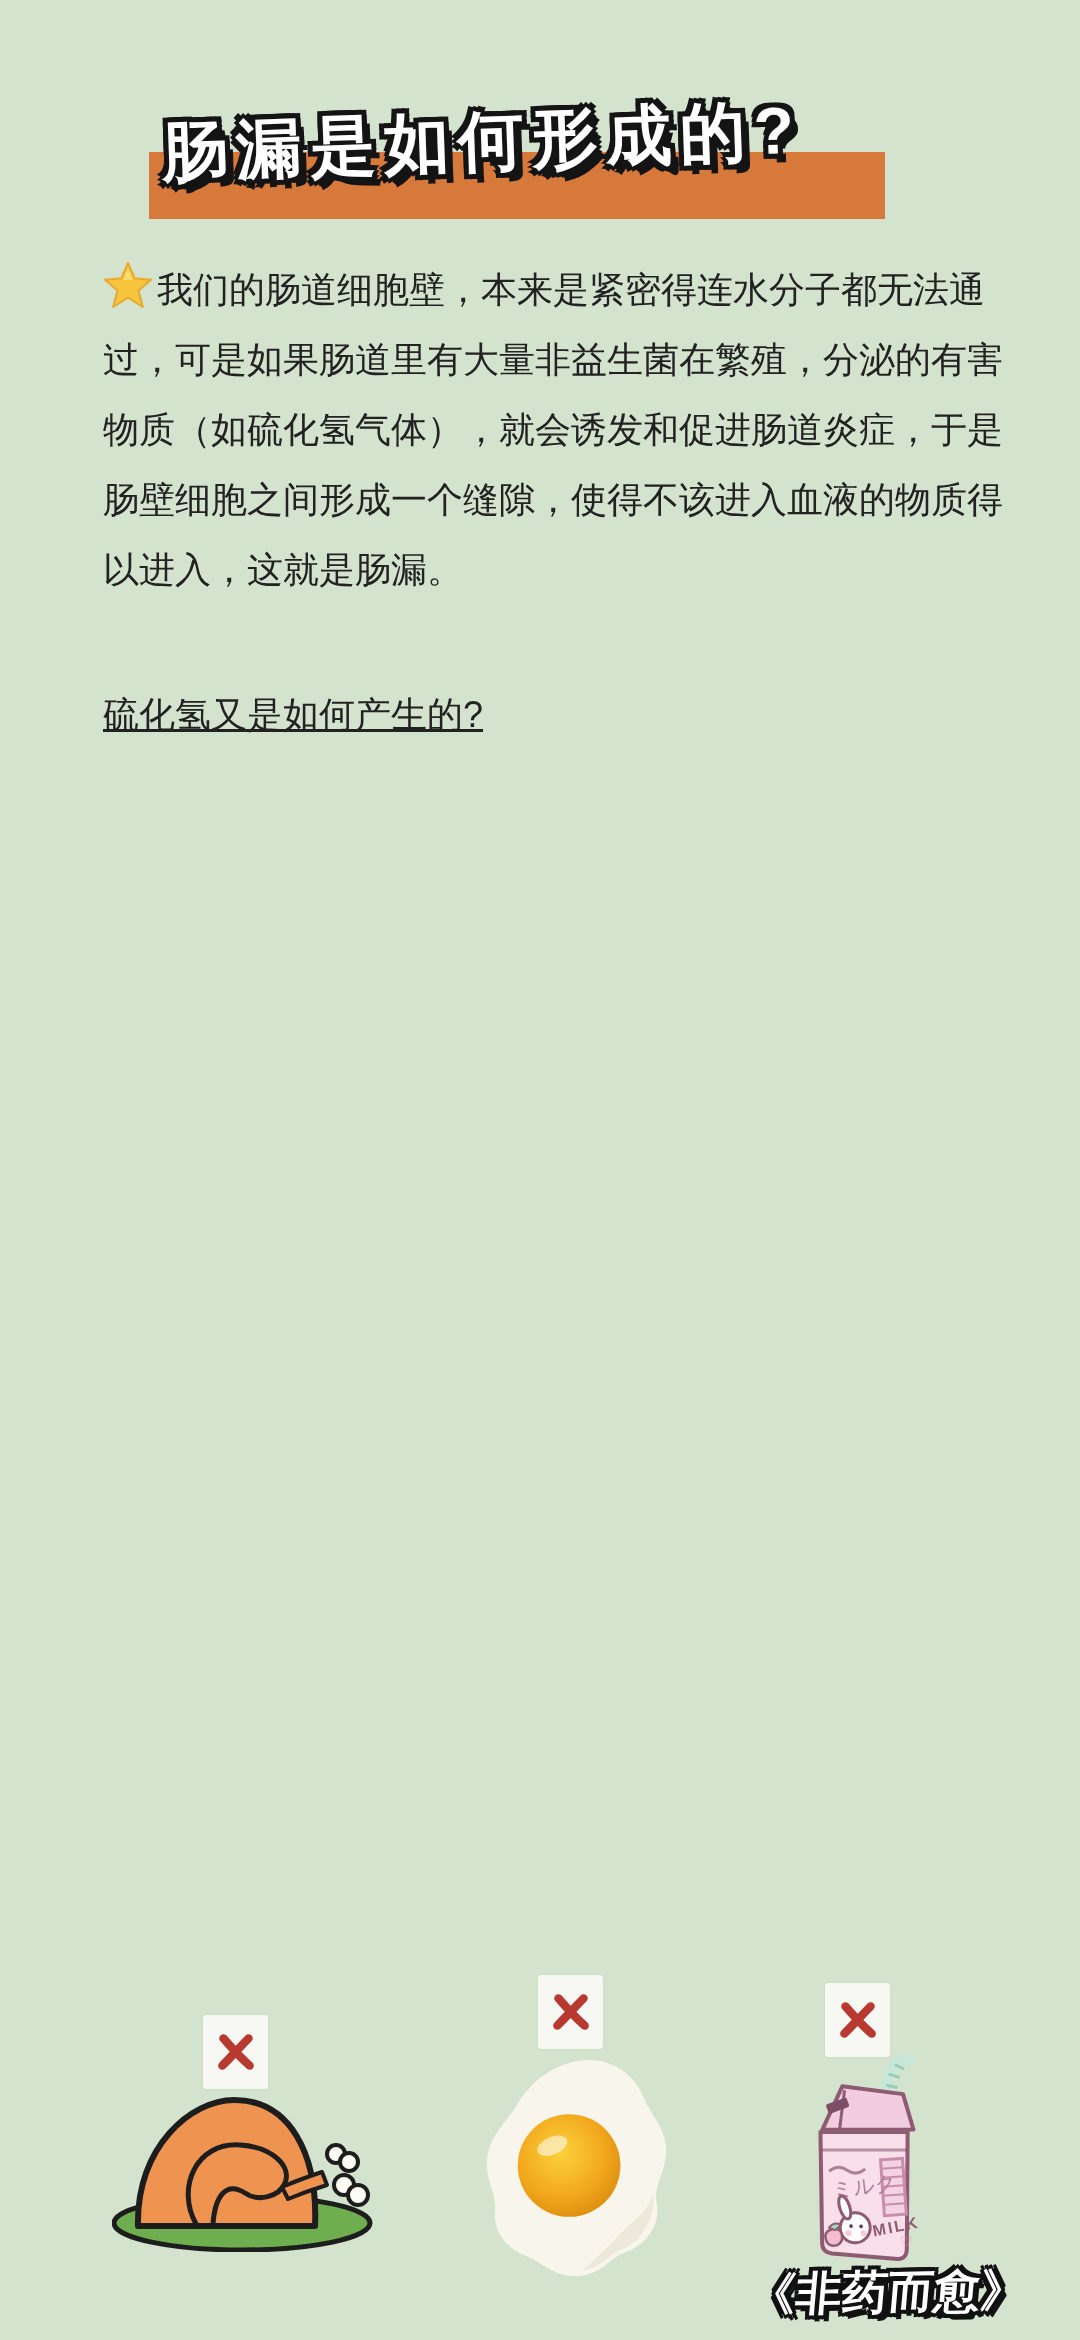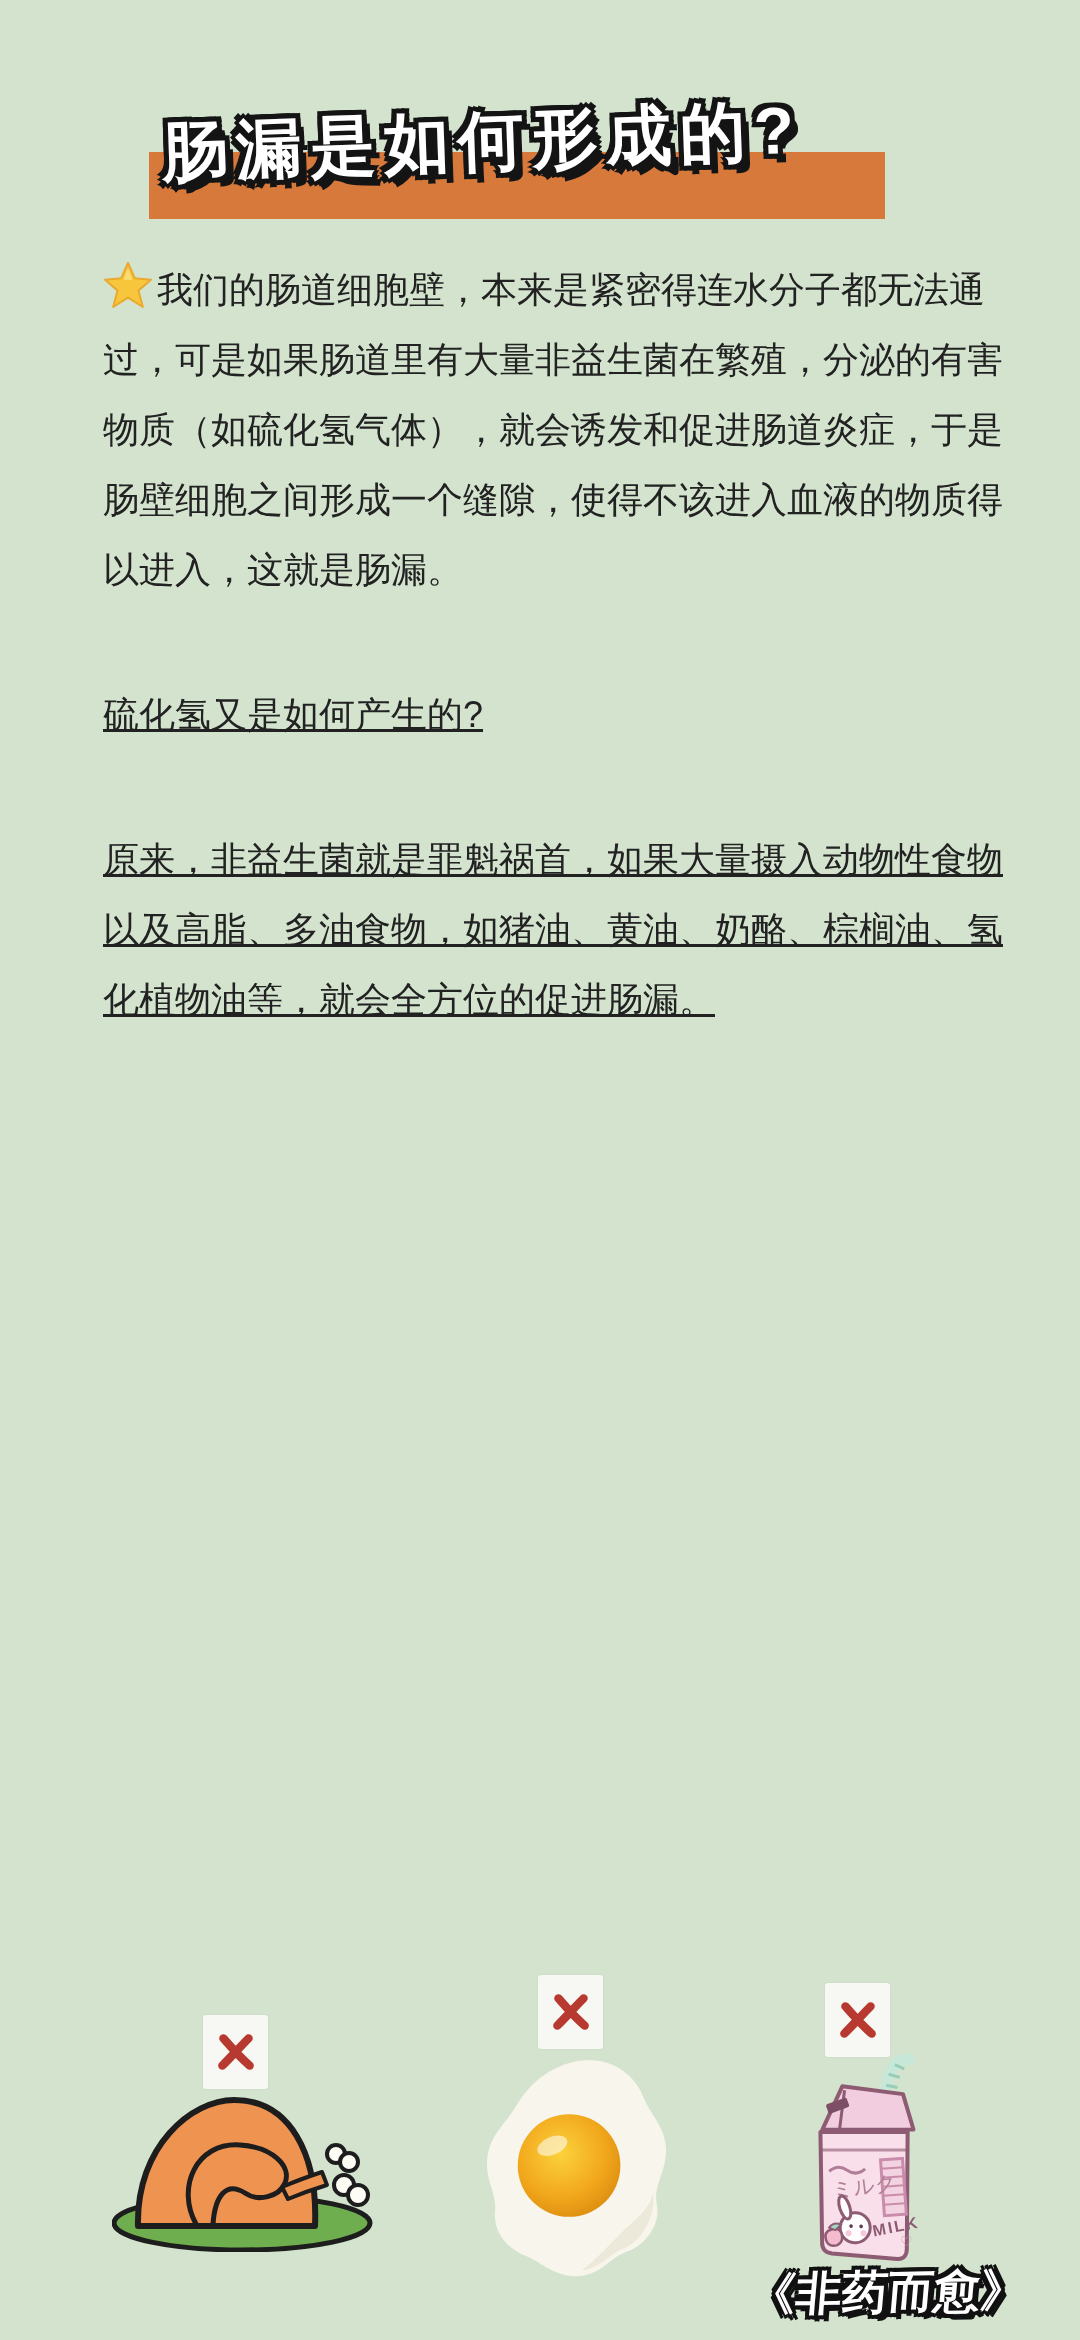--- a/index.html
+++ b/index.html
@@ -80,21 +80,20 @@
     <p class="para"><span class="inline-icon"><svg viewBox="0 0 50 48">
             <path d="M25 2 L31.8 17.3 L48 18.7 L35.5 29.5 L39.8 46 L25 36.6 L10.2 46 L14.5 29.5 L2 18.7 L18.2 17.3 Z" fill="#f7c63d" stroke="#e9a92d" stroke-width="2" stroke-linejoin="round"></path>
             <path d="M25 7 L29.5 18.8 L20.5 18.8 Z" fill="#fbdc74"></path>
           </svg></span><span>我们的肠道细胞壁，本来是紧密得连水分子都无法通过，可是如果肠道里有大量非益生菌在繁殖，分泌的有害物质（如硫化氢气体），就会诱发和促进肠道炎症，于是肠壁细胞之间形成一个缝隙，使得不该进入血液的物质得以进入，这就是肠漏。</span></p>
 
     <p class="para"><span>硫化氢又是如何产生的?</span></p>
 
 
 
 
-    <p class="para"><span>原来，非益生菌就是罪魁祸首，如果大量摄入动物性食物以及高脂、多油食物，如猪油、黄油、奶酪、棕榈油、氢化植物油等，就会全方位的促进肠漏。</span></p>
 
   </div>
 
   <div class="fig" style="left:105px; top:2008px; width:290px; height:250px;">
     <div class="x-card" style="left:98px; top:7px;">
       <svg viewBox="0 0 40 40">
           <path d="M8 7 C14 14 26 27 33 33 M32 7 C25 14 14 26 7 33" stroke="#b8392f" stroke-width="8" stroke-linecap="round" fill="none"></path>
         </svg>
     </div>
     <div class="fig-art" style="left:7px; top:84px; width:266px; height:160px;">

